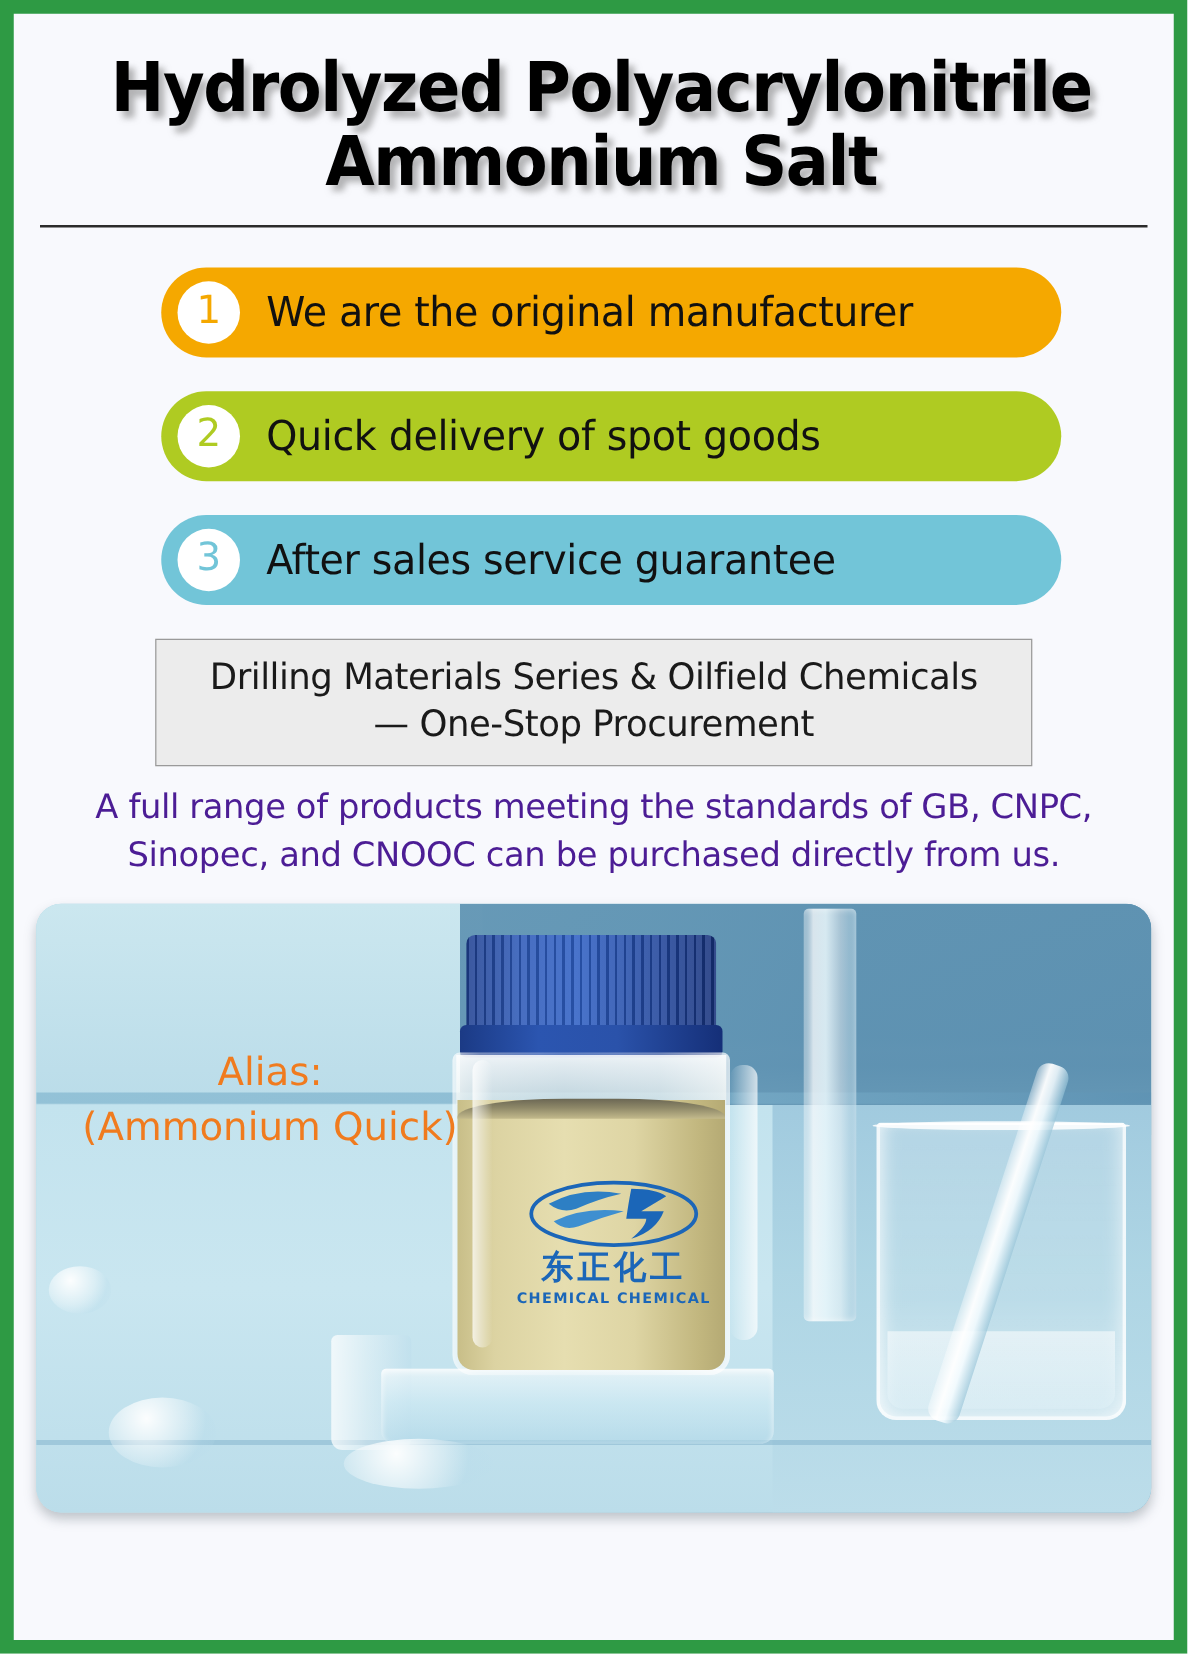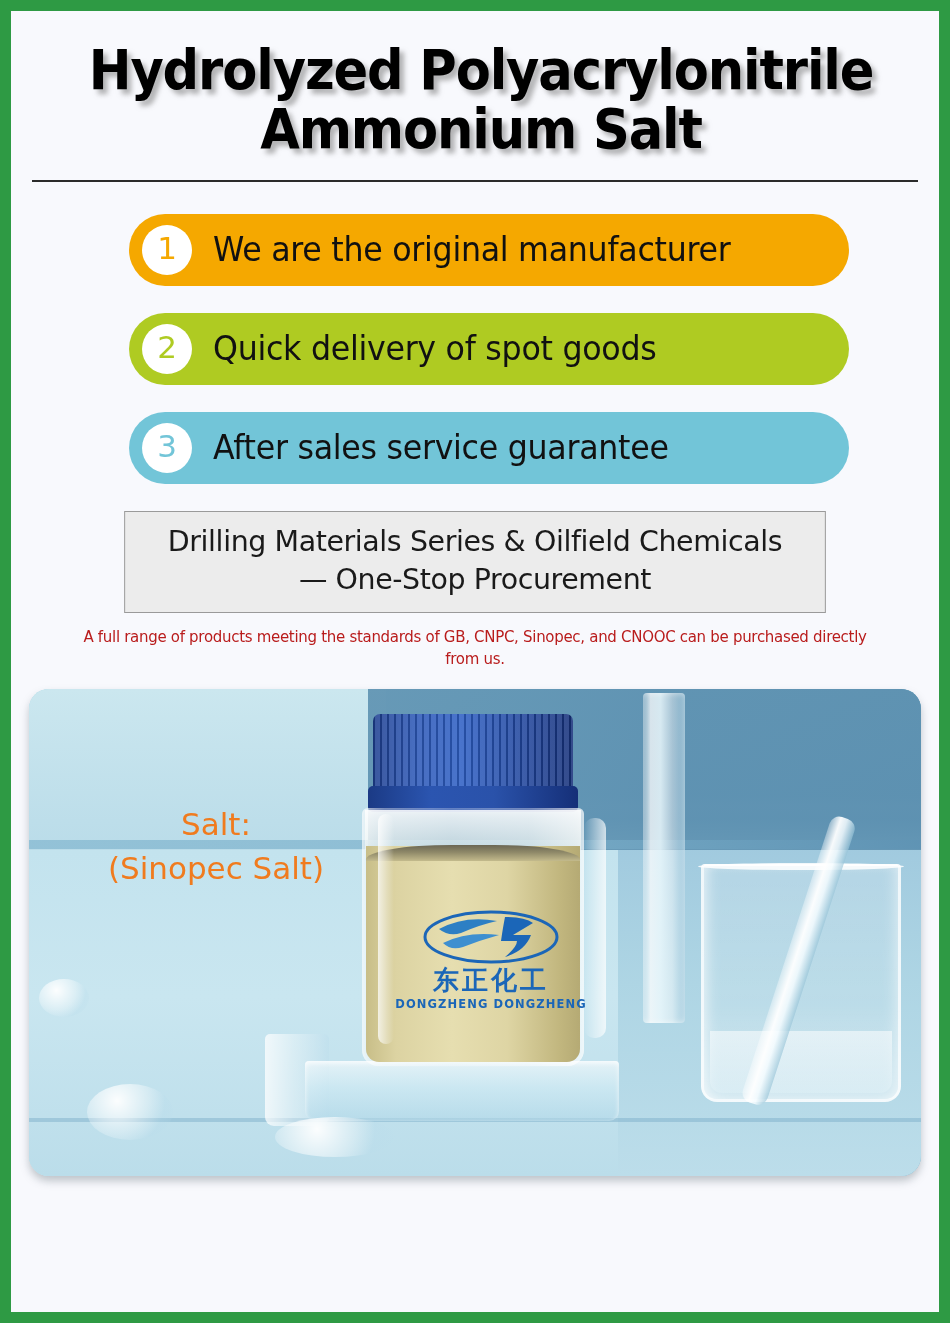--- a/index.html
+++ b/index.html
@@ -102,23 +102,23 @@
     line-height: 1.32;
     color: #1a1a1a;
     letter-spacing: -0.4px;
     transform: scaleX(0.98);
   }
 
   .subnote {
     margin: 14px 60px 0 60px;
     text-align: center;
     font-family: "DejaVu Sans", sans-serif;
-    font-size: 15px;
+    font-size: 27px;
     line-height: 1.42;
-    color: #b91c1c;
+    color: #4c1d95;
     letter-spacing: -0.3px;
   }
 
   
   .photo {
     position: relative;
     margin: 19px 18px 0 18px;
     height: 487px;
     border-radius: 20px;
     overflow: hidden;
@@ -497,22 +497,22 @@
       <div class="table-surface"></div>
       <div class="table-surface-right"></div>
       <div class="floor-edge"></div>
 
       <div class="droplet d2"></div>
       <div class="droplet d1"></div>
       <div class="droplet d3"></div>
       <div class="small-vial"></div>
 
       <div class="alias">
-        <div>Salt:</div>
-        <div>(Sinopec Salt)</div>
+        <div>Alias:</div>
+        <div>(Ammonium Quick)</div>
       </div>
 
       <div class="cylinder"></div>
       <div class="beaker">
         <div class="beaker-rim"></div>
         <div class="beaker-liquid"></div>
         <div class="rod"></div>
       </div>
 
       <div class="riser"></div>
@@ -530,19 +530,19 @@
         <div class="jar-shine-r"></div>
 
         <div class="brand">
           <svg width="140" height="56" viewBox="0 0 140 56">
             <ellipse cx="70" cy="28" rx="66" ry="25" fill="none" stroke="#1B66B8" stroke-width="3"></ellipse>
             <path d="M18 20 Q44 6 76 12 Q58 16 40 24 Q28 28 18 20 Z" fill="#2D7FC4"></path>
             <path d="M22 34 Q46 22 78 26 Q60 31 42 38 Q30 42 22 34 Z" fill="#3E8FD0"></path>
             <path d="M84 8 Q104 8 112 14 L92 26 L110 26 Q104 42 84 48 Q96 38 96 32 L80 32 Q82 18 84 8 Z" fill="#1B66B8"></path>
           </svg>
           <div class="brand-cn">东正化工</div>
-          <div class="brand-en">DONGZHENG  DONGZHENG</div>
+          <div class="brand-en">CHEMICAL  CHEMICAL</div>
         </div>
       </div>
     </div>
 
   </div>
 </div>
 
 </body></html>

